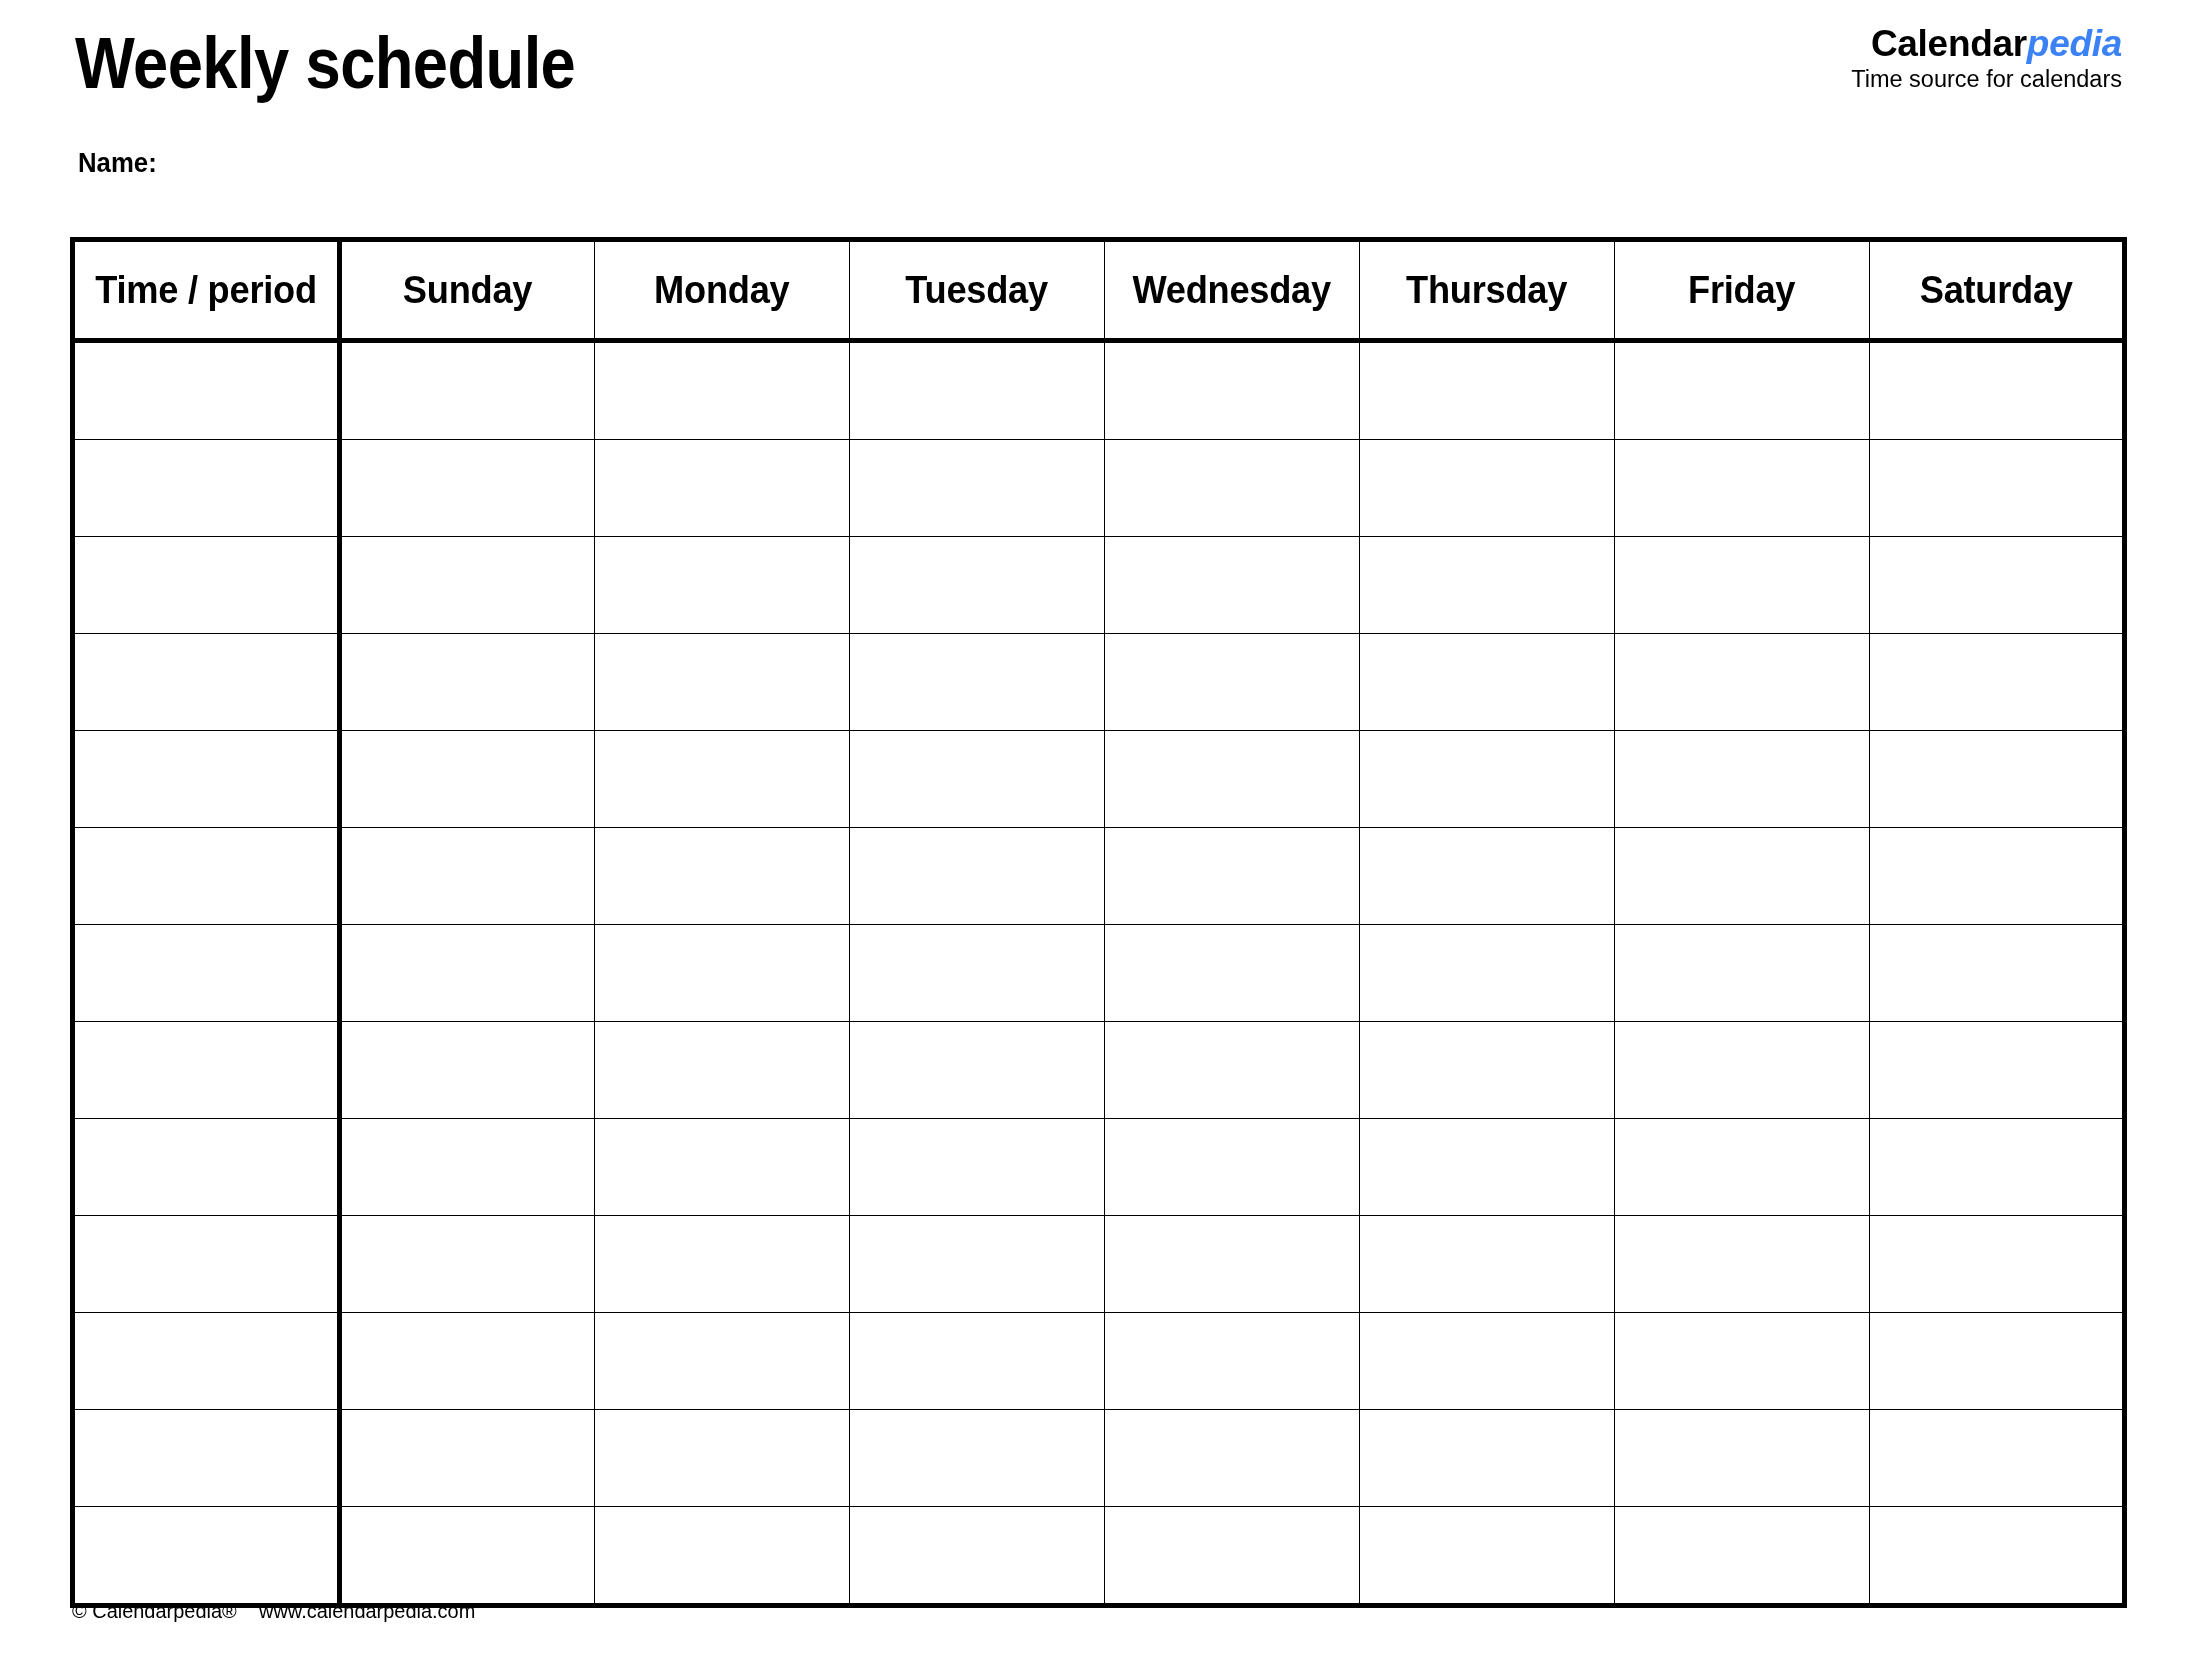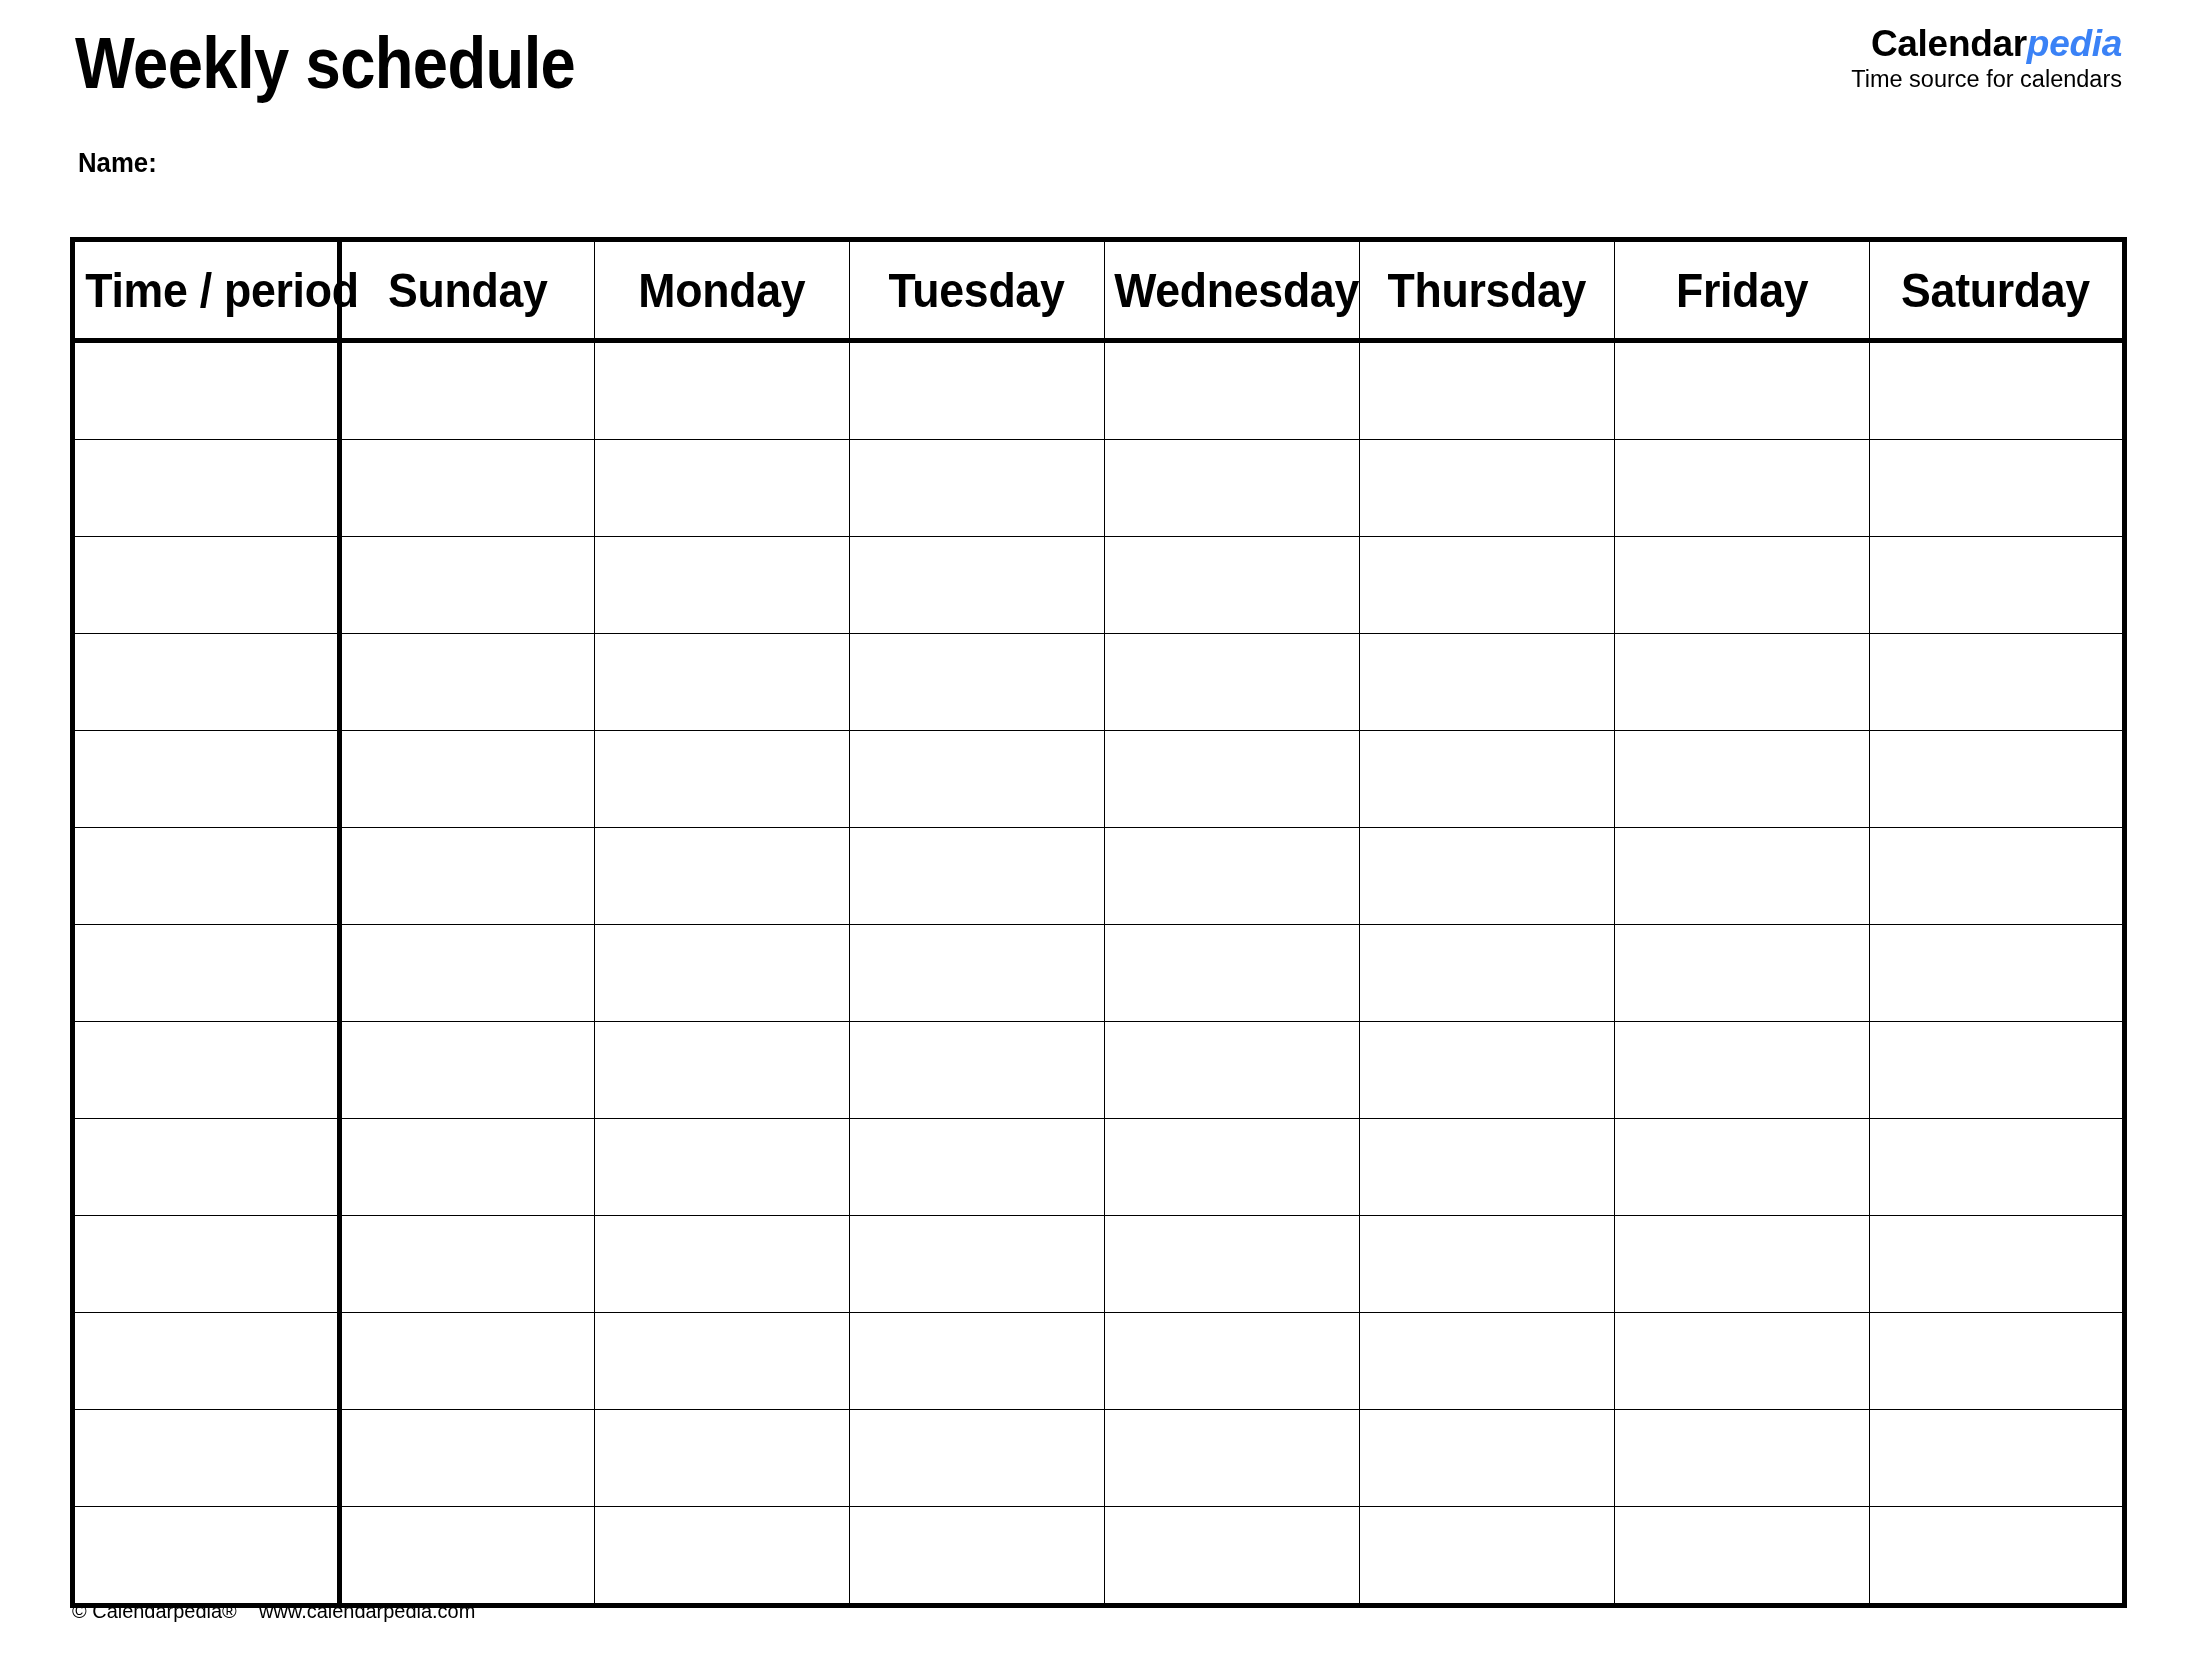--- a/index.html
+++ b/index.html
@@ -89,21 +89,21 @@
 
   #schedule-table th,
   #schedule-table td {
     border: 1.4px solid #000000;
     padding: 0;
     margin: 0;
   }
 
   #schedule-table thead th {
     height: 96px;
-    font-size: 48px;
+    font-size: 39px;
     font-weight: bold;
     text-align: center;
     vertical-align: middle;
     white-space: nowrap;
     border-bottom: 5.5px solid #000000;
     letter-spacing: -0.3px;
   }
   #schedule-table thead th span {
     display: inline-block;
     transform: scaleX(0.93);

